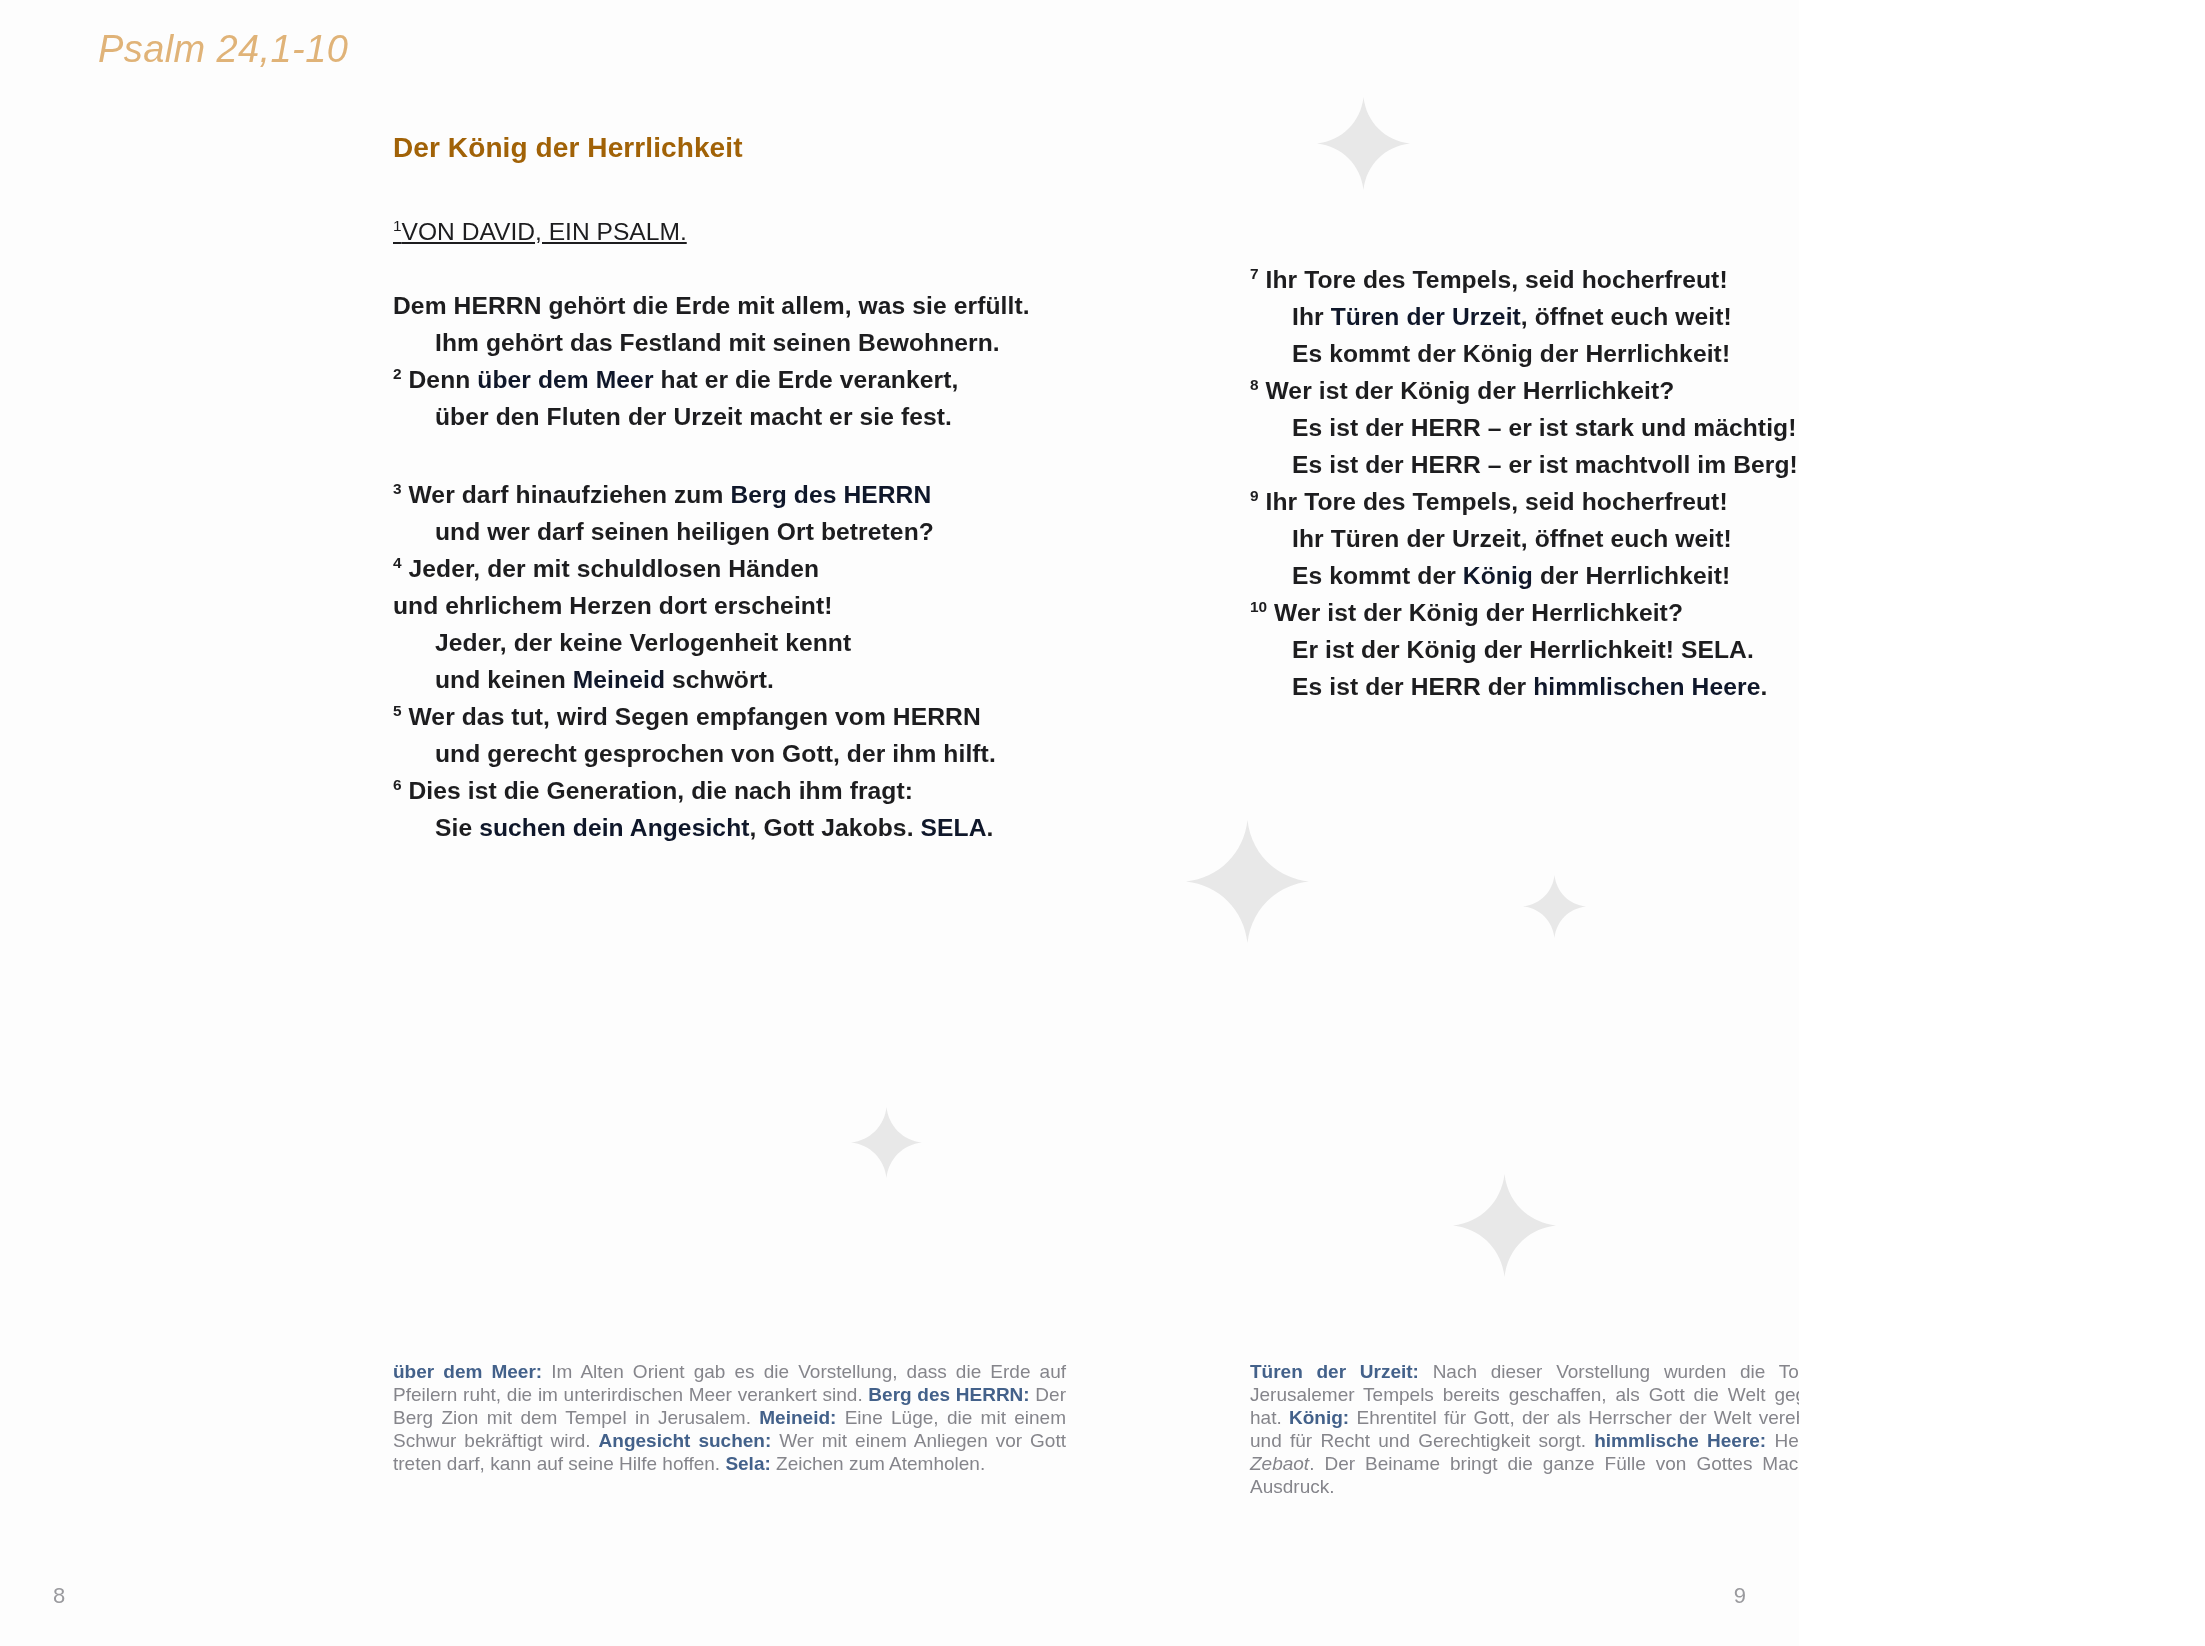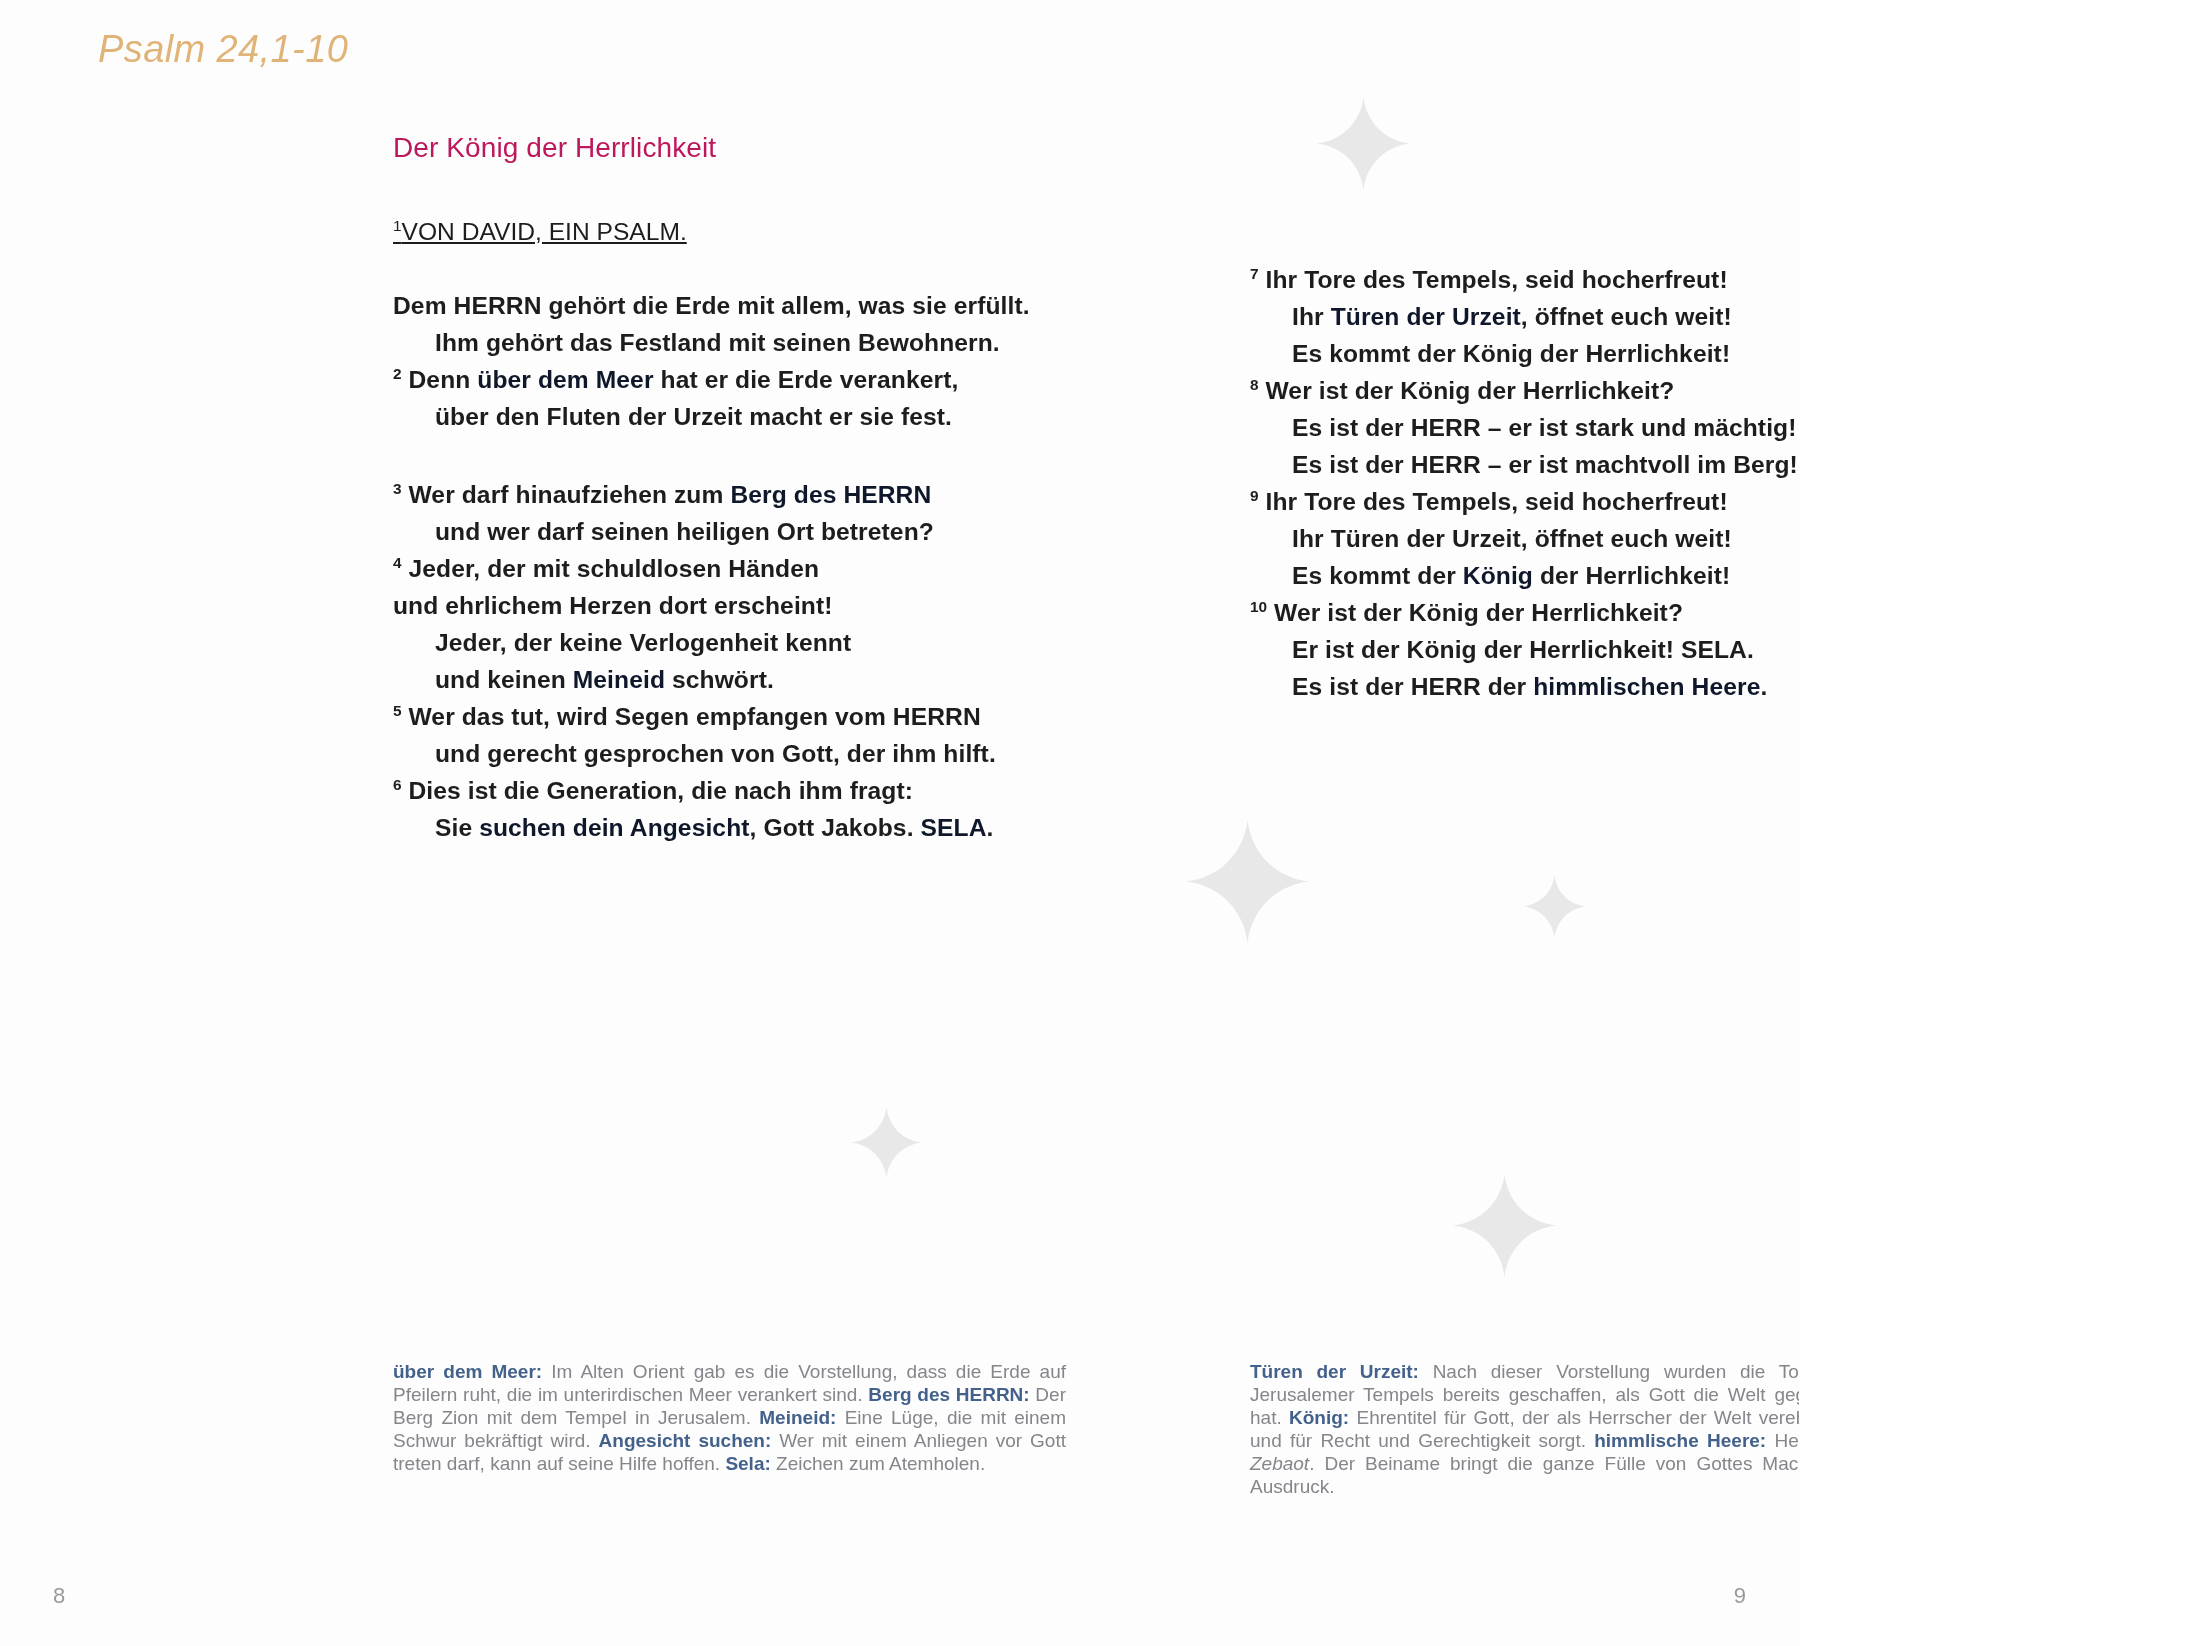--- a/index.html
+++ b/index.html
@@ -59,22 +59,22 @@
   
   .col {
     position: absolute;
     z-index: 2;
   }
   .col-left  { left: 393px;  top: 132px; width: 669px; }
   .col-right { left: 1250px; top: 261px; width: 610px; }
 
   .psalm-title {
     font-size: 28px;
-    font-weight: 400;
-    color: #be185d;
+    font-weight: 700;
+    color: #a16207;
     letter-spacing: 0.1px;
     margin: 0 0 49px 0;
   }
 
   
   .verse-block { margin: 0 0 0 0; }
   .stanza-gap { height: 41px; }
 
   .vline {
     font-size: 24.6px;

